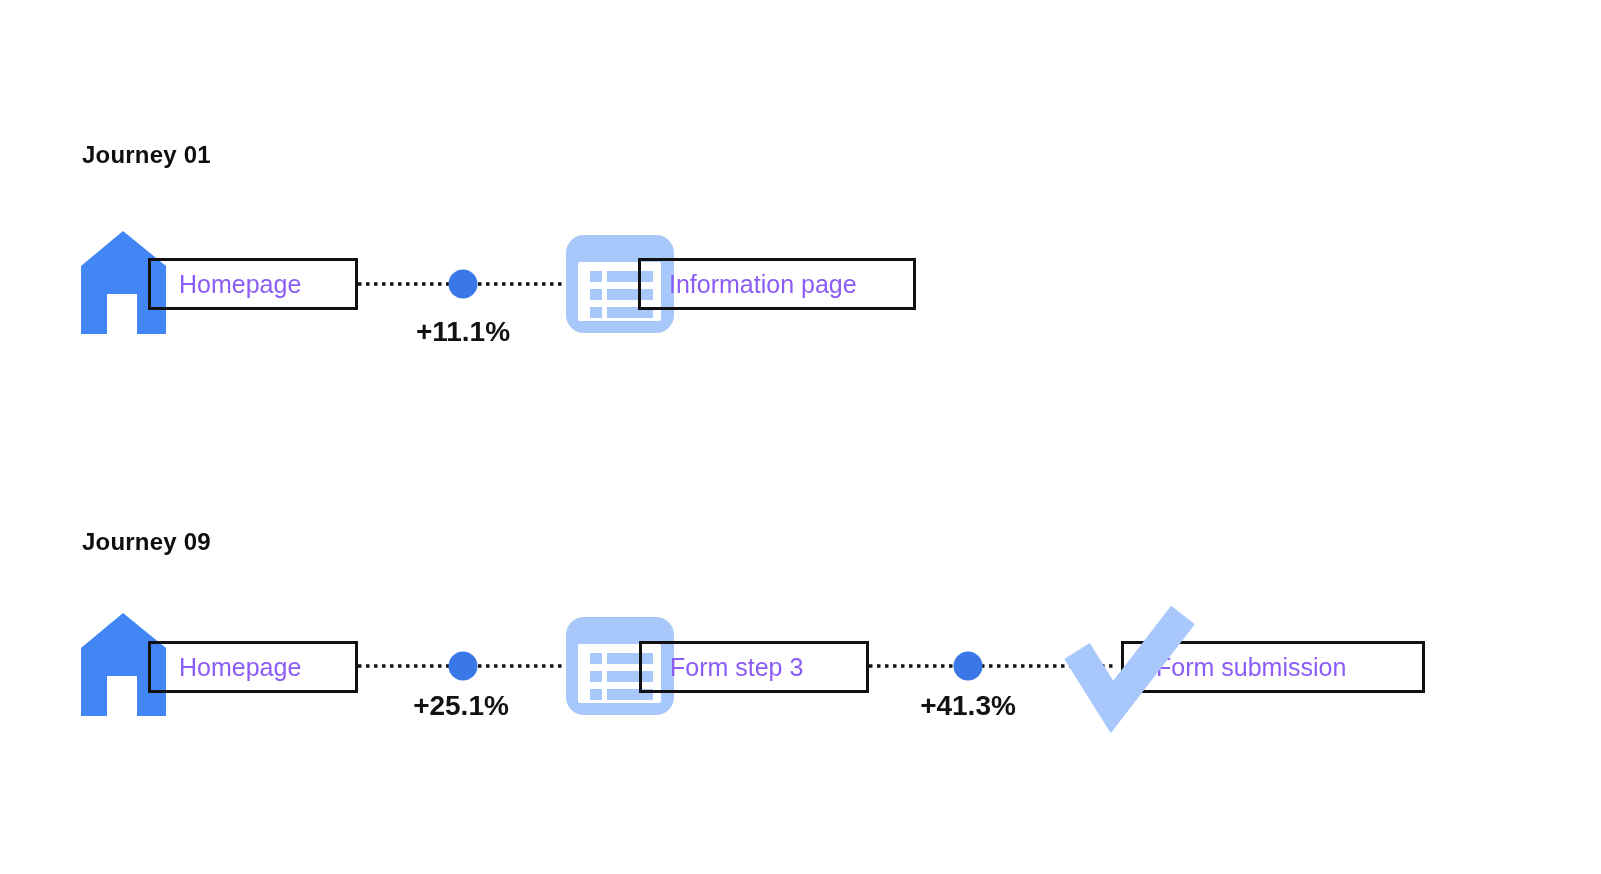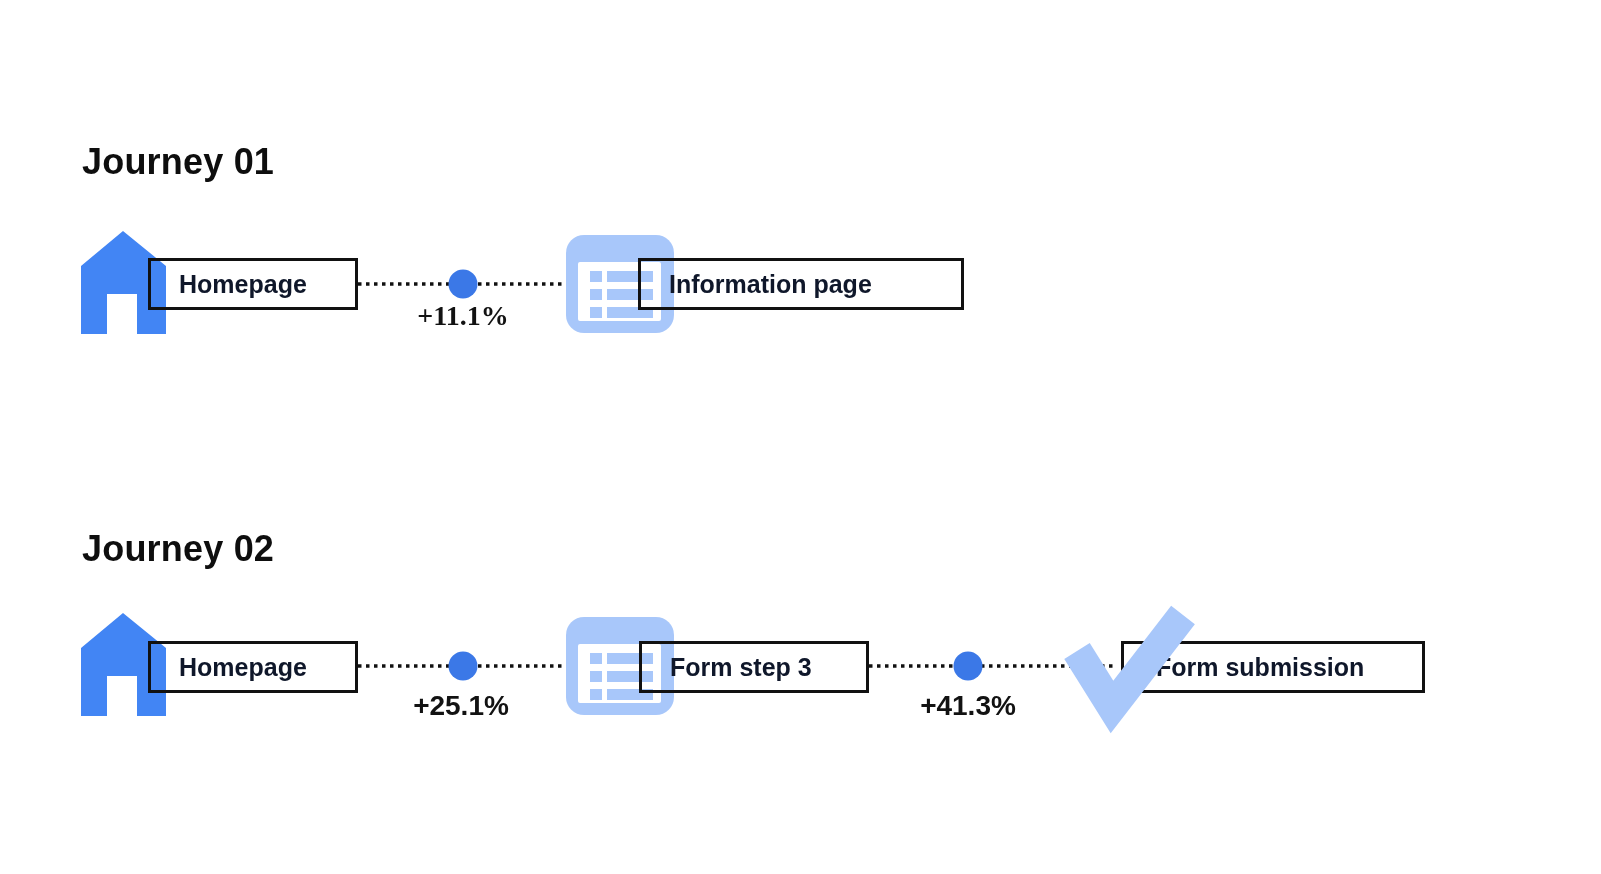--- a/index.html
+++ b/index.html
@@ -11,21 +11,21 @@
   .canvas {
     position: relative;
     width: 1601px;
     height: 874px;
     background: #ffffff;
     overflow: hidden;
   }
 
   .journey-title {
     position: absolute;
-    font-size: 36px;
+    font-size: 24px;
     font-weight: bold;
     color: #0e0e0e;
     letter-spacing: 0.2px;
     white-space: nowrap;
   }
 
   
   .connector-svg {
     position: absolute;
     left: 0;
@@ -40,22 +40,22 @@
     border: 3px solid #111111;
     background: transparent;
     box-sizing: border-box;
     display: flex;
     align-items: center;
     padding-left: 28px;
     z-index: 30;
   }
   .node-box .node-label {
     font-size: 25px;
-    font-weight: bold;
-    color: #0f172a;
+    font-weight: normal;
+    color: #8b5cf6;
     white-space: nowrap;
   }
 
   
   .house-svg { position: absolute; z-index: 20; }
 
   
   .page-icon {
     position: absolute;
     width: 108px;
@@ -127,27 +127,27 @@
           <div class="bullet"></div>
           <div class="bar"></div>
         </div>
     </div>
   </div>
 
   <div class="node-box" style="left:148px; top:258px; width:210px;">
     <span class="node-label">Homepage</span>
   </div>
 
-  <div class="node-box" style="left:638px; top:258px; width:326px;">
+  <div class="node-box" style="left:638px; top:258px; width:278px;">
     <span class="node-label">Information page</span>
   </div>
 
-  <div class="pct-label" style="left:363px; top:300px;font-family:Liberation Serif, serif;">+11.1%</div>
+  <div class="pct-label" style="left:363px; top:316px;">+11.1%</div>
 
-  <div class="journey-title" style="left:82px; top:528px;">Journey 02</div>
+  <div class="journey-title" style="left:82px; top:528px;">Journey 09</div>
 
   <svg class="connector-svg" style="top:646px;">
     <line x1="358" y1="20" x2="578" y2="20" stroke="#111111" stroke-width="3.5" stroke-dasharray="3.5 4.5"></line>
     <circle cx="463" cy="20" r="14.5" fill="#3B78E7"></circle>
     <line x1="869" y1="20" x2="1115" y2="20" stroke="#111111" stroke-width="3.5" stroke-dasharray="3.5 4.5"></line>
     <circle cx="968" cy="20" r="14.5" fill="#3B78E7"></circle>
   </svg>
 
   <svg class="house-svg" style="left:81px; top:613px;" width="85" height="103" viewBox="0 0 85 103">
     <polygon points="0,35 42,0 85,35 85,103 56,103 56,63 26,63 26,103 0,103" fill="#4285F4"></polygon>

